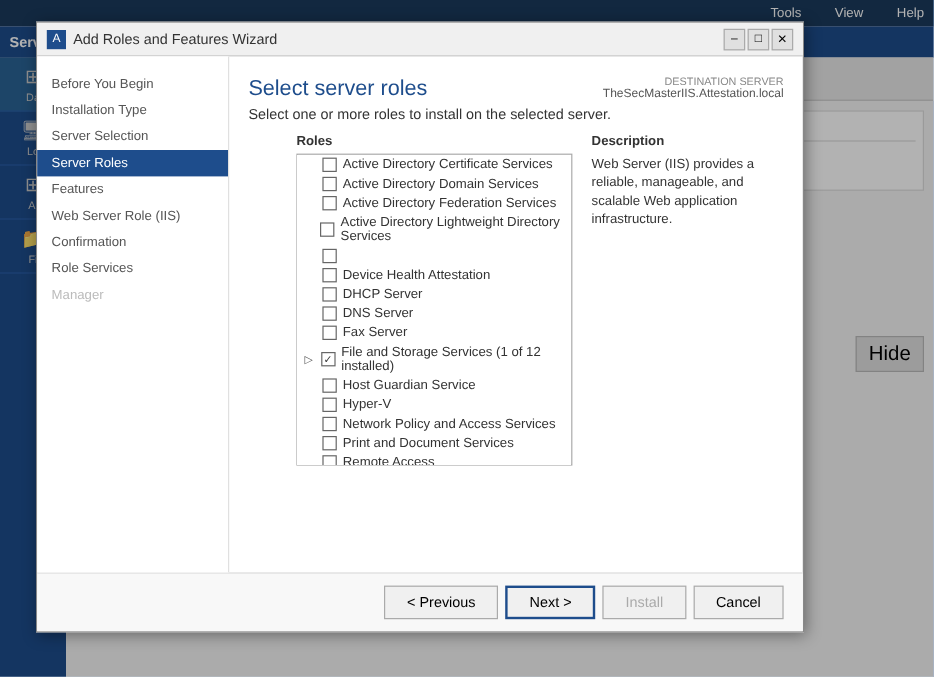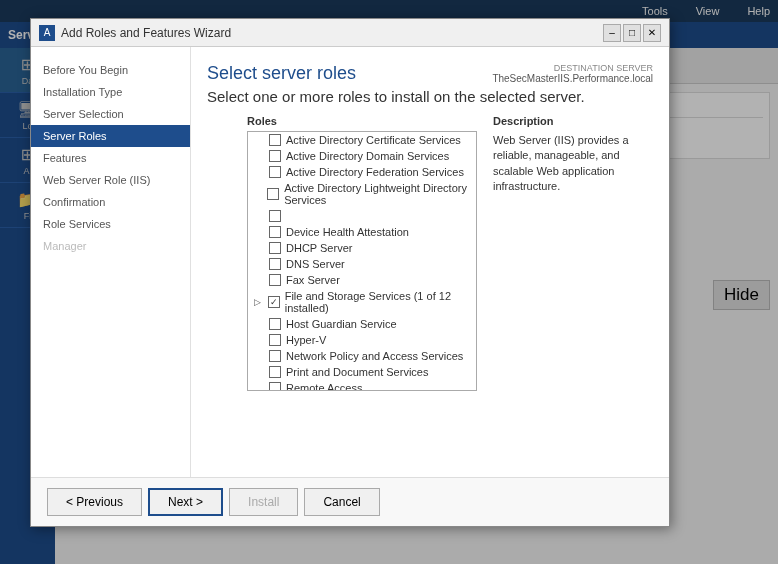--- a/index.html
+++ b/index.html
@@ -252,21 +252,21 @@
       font-size: 10px;
       color: #555;
     }
     .destination-server .label {
       font-size: 9px;
       color: #888;
       text-transform: uppercase;
     }
 
     .instruction-text {
-      font-size: 15px;
+      font-size: 12px;
       color: #333;
       margin-bottom: 10px;
       clear: both;
     }
 
     .roles-label {
       font-size: 11px;
       font-weight: 600;
       color: #333;
       margin-bottom: 4px;
@@ -334,20 +334,21 @@
     }
     .content-left {
       flex: 1;
     }
 
     
     .wizard-footer {
       border-top: 1px solid #ddd;
       padding: 10px 16px;
       display: flex;
+      justify-content: flex-end;
       gap: 6px;
       background: #f8f8f8;
     }
     .footer-btn {
       padding: 5px 18px;
       font-size: 12px;
       border: 1px solid #aaa;
       background: #f0f0f0;
       cursor: pointer;
     }
@@ -454,21 +455,21 @@
         <div class="nav-item">Web Server Role (IIS)</div>
         <div class="nav-item">Confirmation</div>
         <div class="nav-item">Role Services</div>
         <div class="nav-item disabled">Manager</div>
       </div>
 
     <div class="wizard-content">
 
       <div class="destination-server">
         <div class="label">DESTINATION SERVER</div>
-        <div>TheSecMasterIIS.Performance.local</div>
+        <div>TheSecMasterIIS.Attestation.local</div>
       </div>
 
       <div class="wizard-page-title">Select server roles</div>
       <div class="instruction-text">Select one or more roles to install on the selected server.</div>
 
       <div class="content-flex">
         <div class="content-left">
           <div class="roles-label">Roles</div>
           <div class="roles-listbox">
           <div class="role-item">

